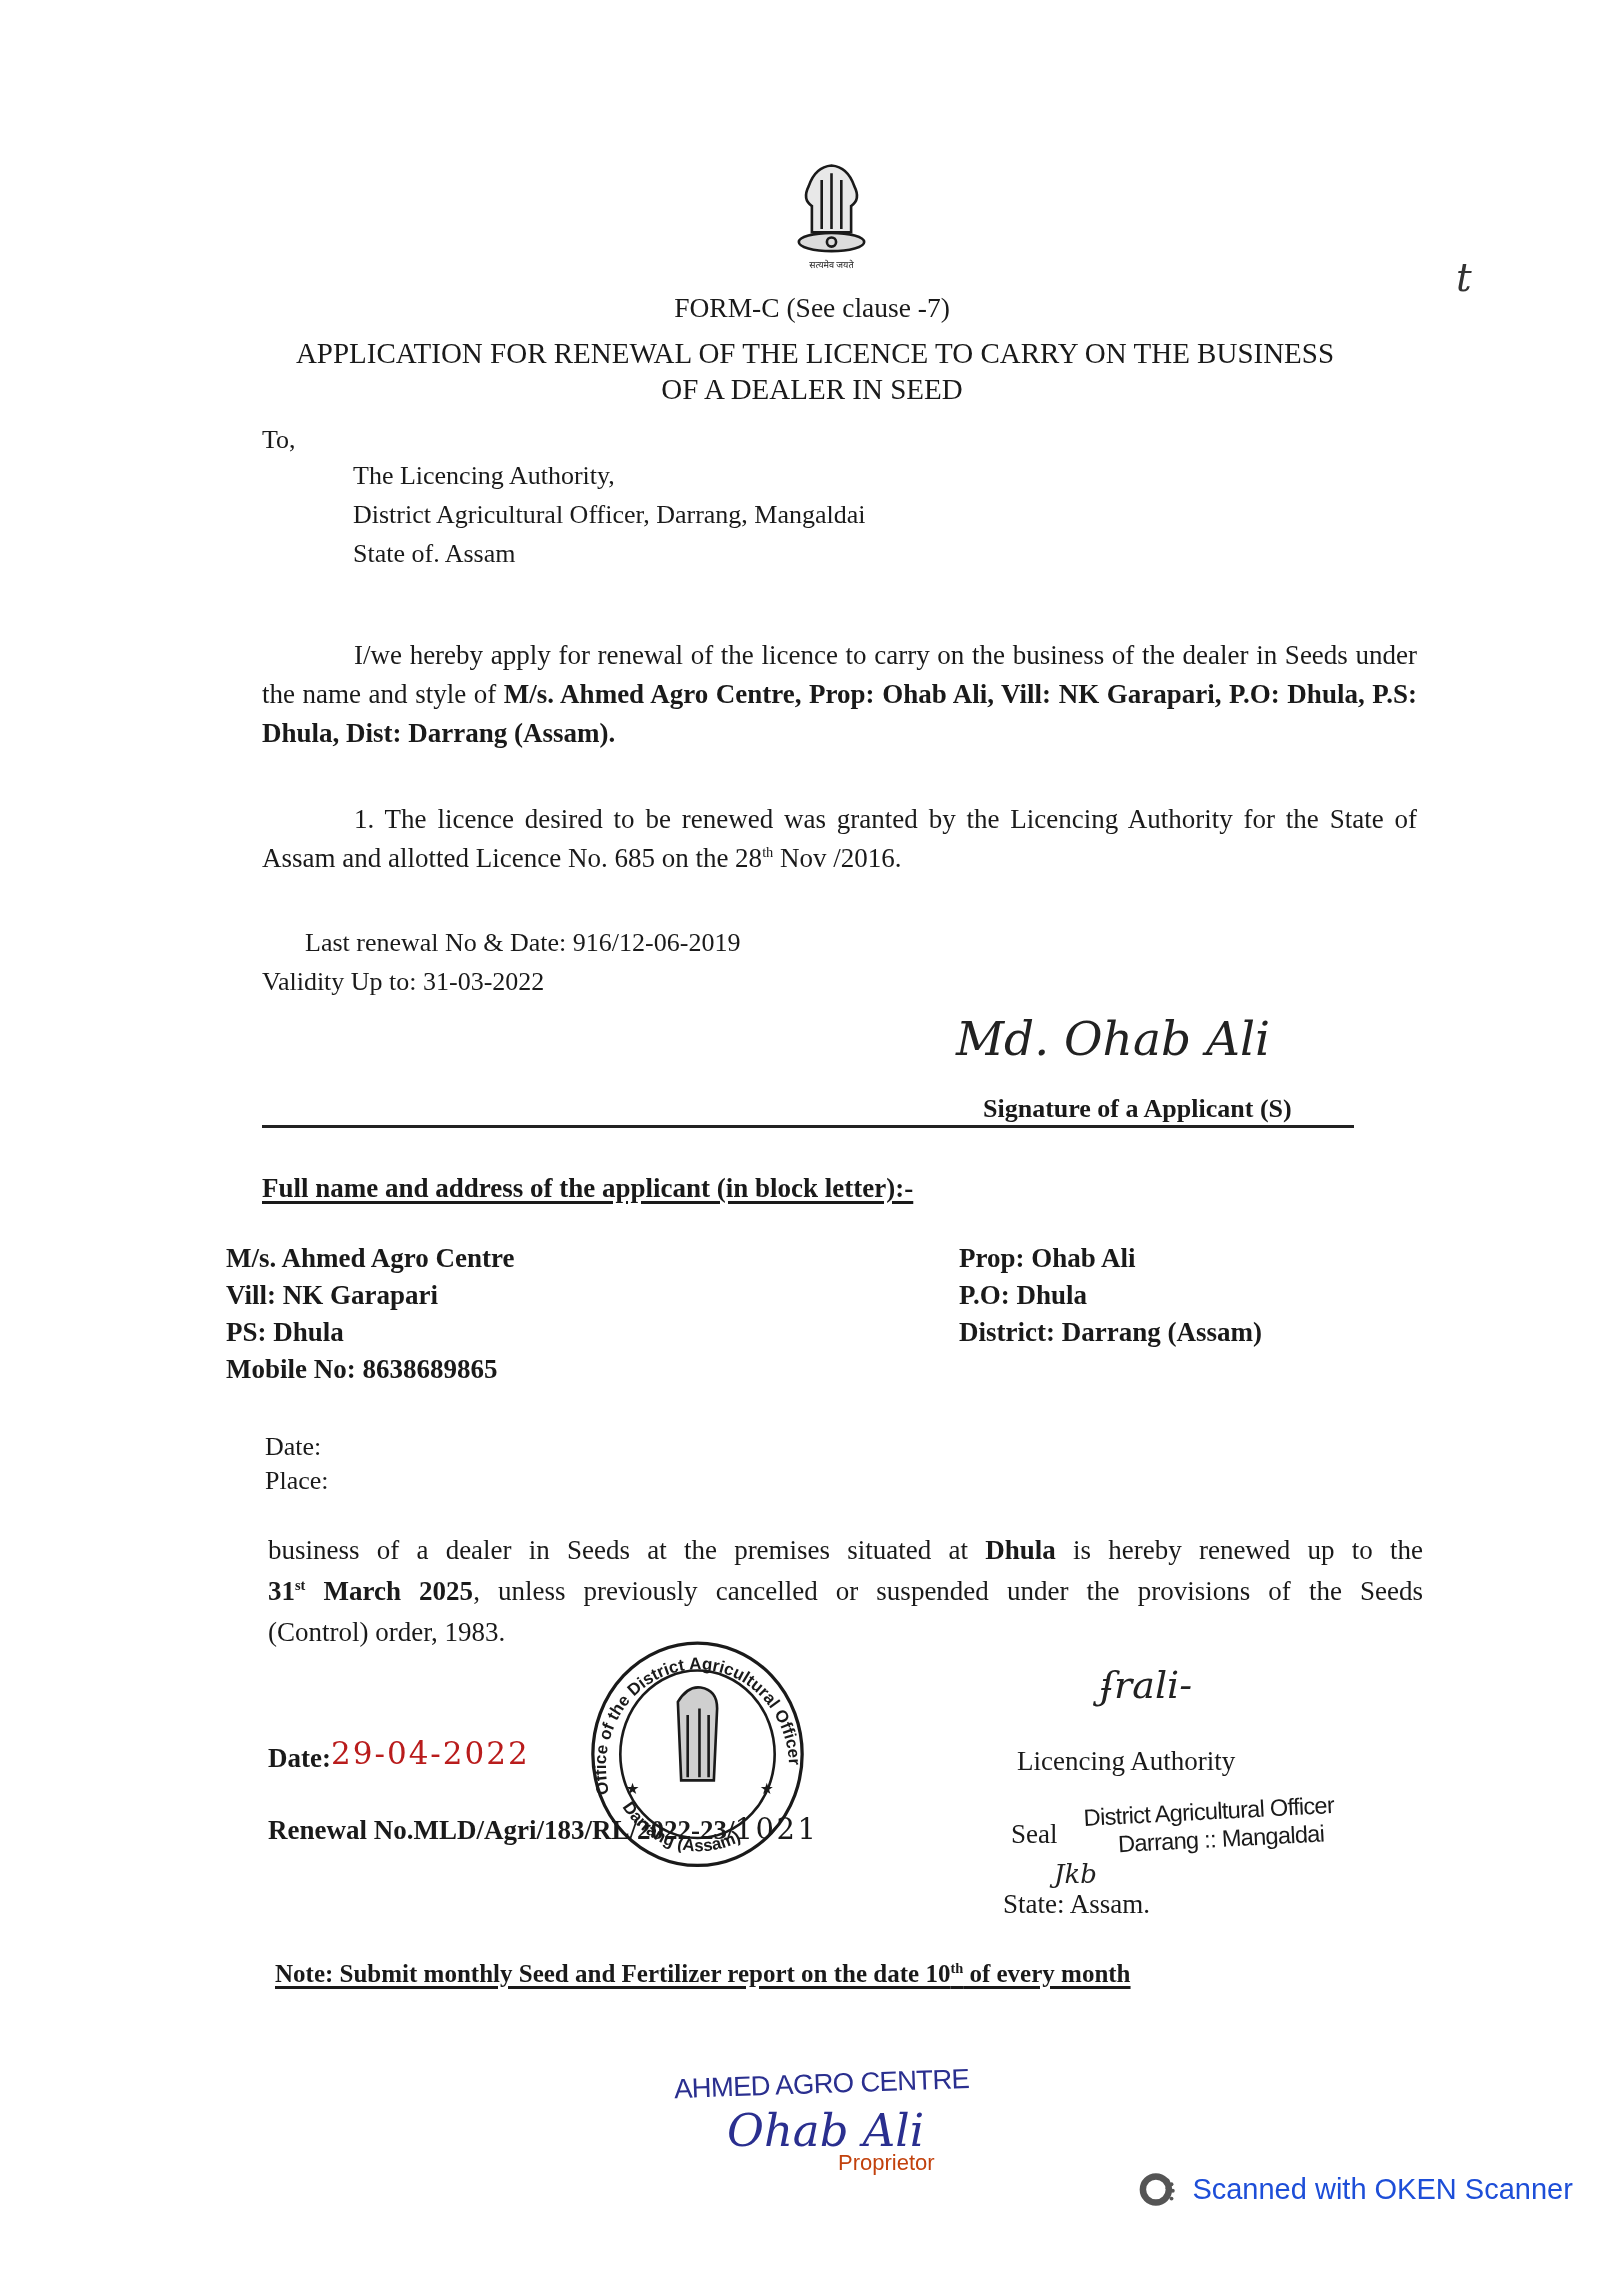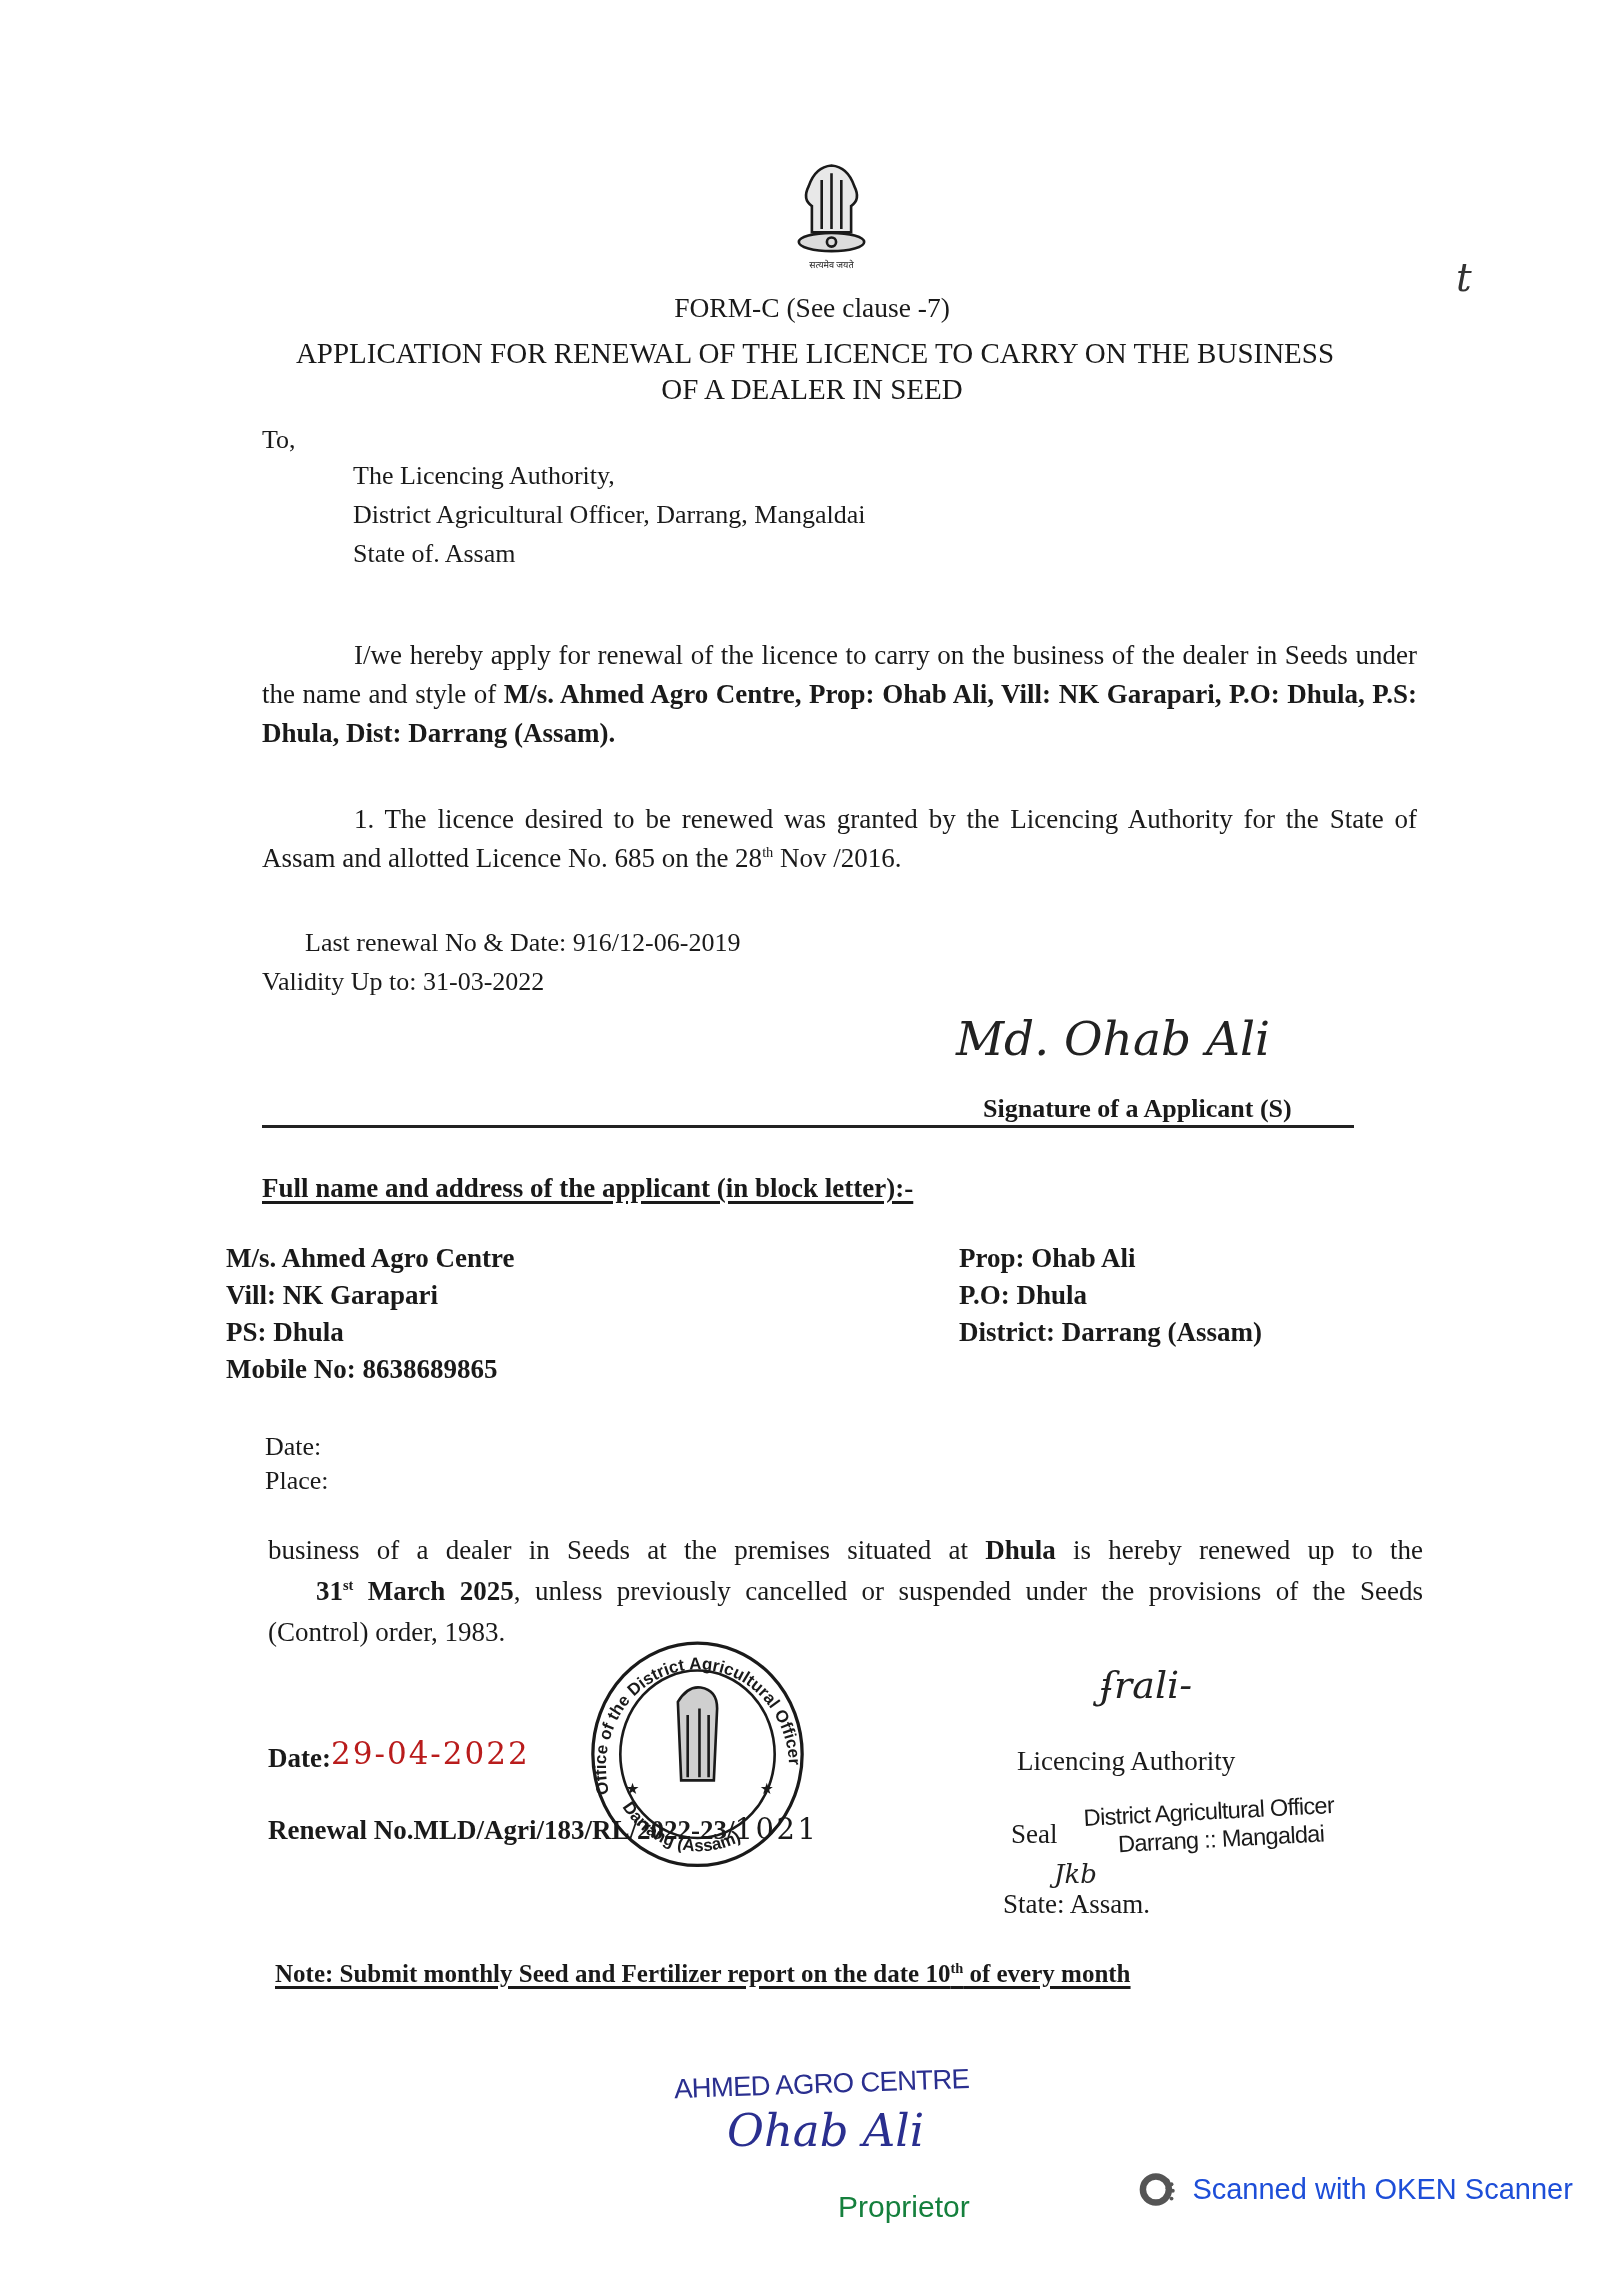--- a/index.html
+++ b/index.html
@@ -75,21 +75,21 @@
   <div>District: Darrang (Assam)</div>
 </div>
 
 <div class="abs serif txt" style="left:265px; top:1430px; line-height:34px;">Date:</div>
 <div class="abs serif txt" style="left:265px; top:1464px; line-height:34px;">Place:</div>
 
 <div class="abs serif" style="left:268px; top:1530px; width:1155px; font-size:27px; line-height:41px;">
   <div style="text-align:justify; text-align-last:justify;">
     <span>business of a dealer in Seeds at the premises situated at </span><span class="bold">Dhula</span><span> is hereby renewed up to the</span>
   </div>
-  <div style="text-align:justify; text-align-last:justify;margin-left:48px;">
+  <div style="text-align:justify; text-align-last:justify;">
     <span class="bold">31</span><sup class="bold">st</sup><span class="bold"> March 2025</span><span>, unless previously cancelled or suspended under the provisions of the Seeds</span>
   </div>
   <div>(Control) order, 1983.</div>
 </div>
 
 <div class="abs serif bold" style="left:268px; top:1742px; font-size:27px; line-height:33px;">Date:</div>
 <div class="abs hand" style="left:331px; top:1735px; font-size:31px; font-style:normal; letter-spacing:2px; color:#b91c1c;">29-04-2022</div>
 
 <div class="abs serif bold" style="left:268px; top:1813px; font-size:27px; line-height:33px;">
   <span>Renewal No.MLD/Agri/183/RL/2022-23/</span><span class="hand" style="font-weight:normal; font-style:normal; letter-spacing:2.6px; font-size:29px;">1021</span>
@@ -129,21 +129,21 @@
 </div>
 <div class="abs hand" style="left:1054px; top:1859px; font-size:26px; color:#222;">Jkb</div>
 <div class="abs serif" style="left:1003px; top:1888px; font-size:27px; line-height:33px;">State: Assam.</div>
 
 <div class="abs serif bold ul" style="left:275px; top:1957px; font-size:25px; line-height:33px;">
   <span>Note: Submit monthly Seed and Fertilizer report on the date 10</span><sup>th</sup><span> of every month</span>
 </div>
 
 <div class="abs sans" style="left:674px; top:2068px; font-size:27.5px; color:#2a2f8f; transform:rotate(-2deg); letter-spacing:-0.7px;">AHMED AGRO CENTRE</div>
 <div class="abs hand" style="left:727px; top:2104px; font-size:45px; color:#2a2f8f;">Ohab Ali</div>
-<div class="abs sans" style="left:838px; top:2150px; font-size:30px; color:#15803d;margin-top:40px;">Proprietor</div>
+<div class="abs sans" style="left:838px; top:2150px; font-size:22px; color:#c2410c;">Proprietor</div>
 
 <div class="abs" style="left:1139px; top:2170px; display:flex; align-items:center; gap:14.4px;">
   <svg class="scan-logo" viewBox="0 0 60 60">
     <circle cx="26" cy="30" r="20" fill="none" stroke="#555" stroke-width="10"></circle>
     <g fill="#555">
       <circle cx="44" cy="16" r="3"></circle>
         <circle cx="50" cy="22" r="3"></circle>
         <circle cx="44" cy="28" r="3"></circle>
       <circle cx="52" cy="32" r="3"></circle>
         <circle cx="44" cy="38" r="3"></circle>

